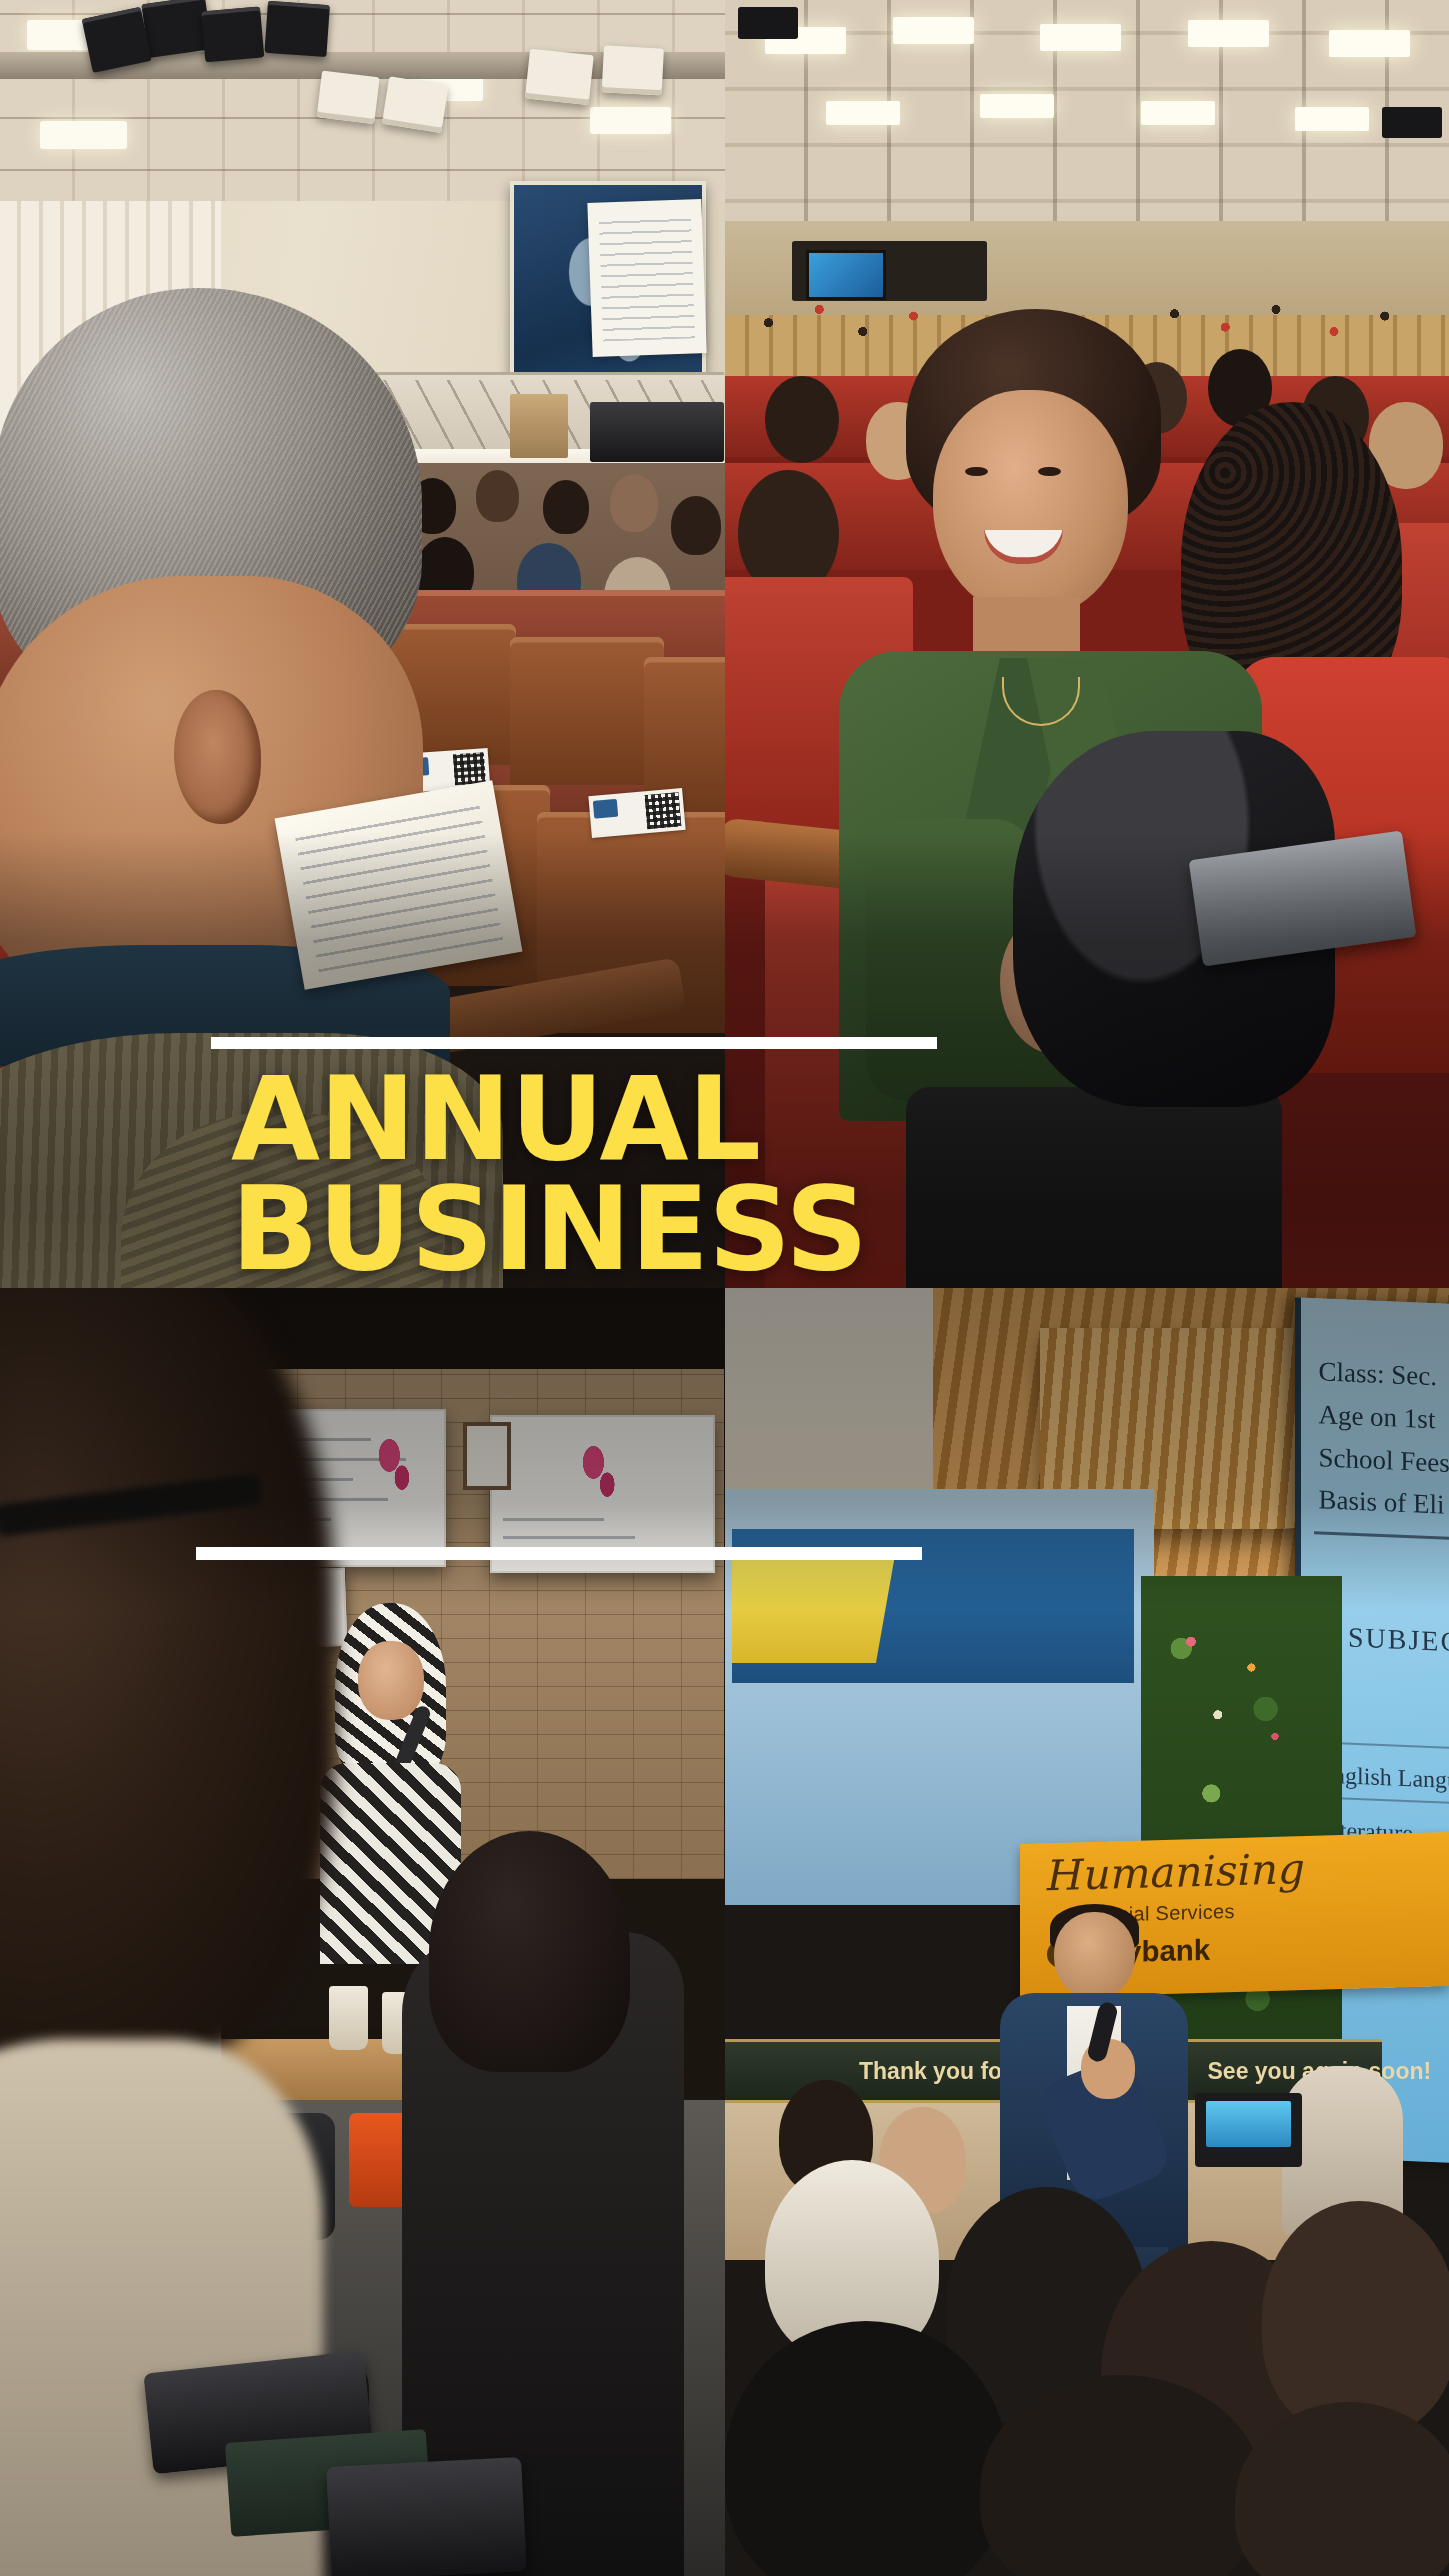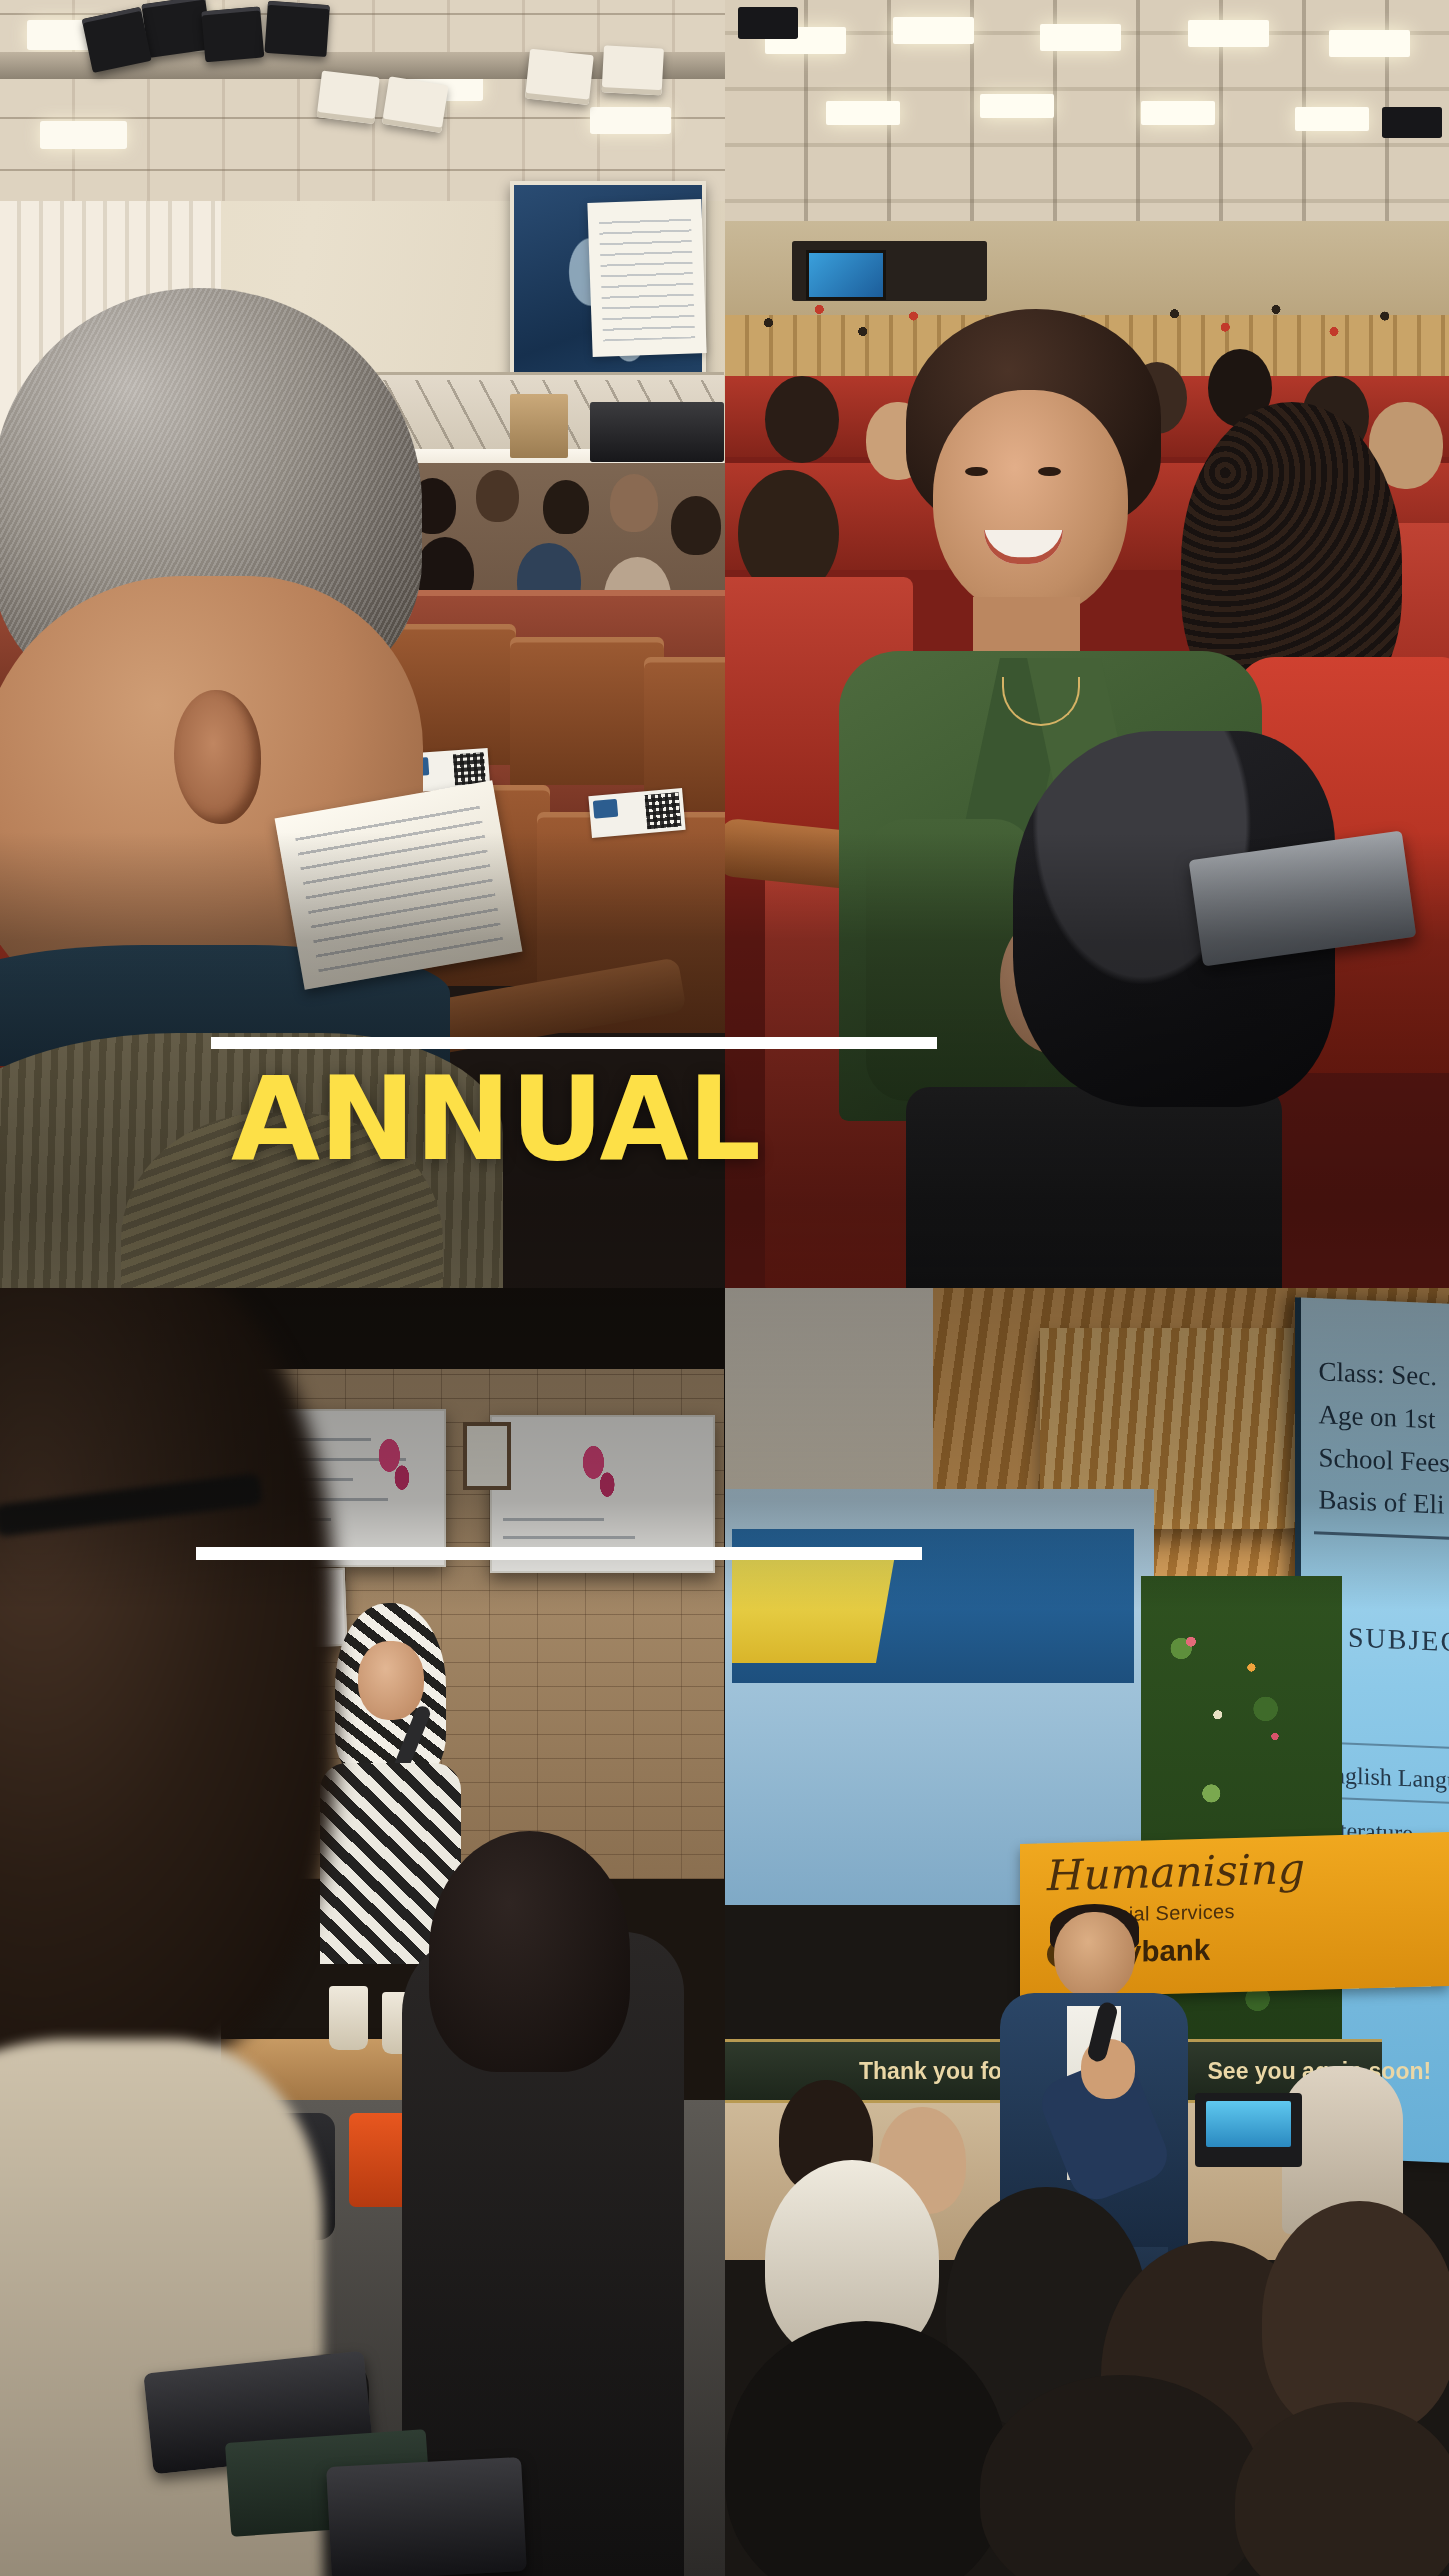--- a/index.html
+++ b/index.html
@@ -957,20 +957,21 @@
 
   <div class="scrim"></div>
 
   <div class="overlay">
 
 
     <div class="rule-top"></div>
 
     <div class="title">
       <span class="l1">ANNUAL</span>
+      <span class="l2">BUSINESS</span>
     </div>
 
 
     <div class="rule-bottom"></div>
   </div>
 
 </div>
 
 
 </body></html>

